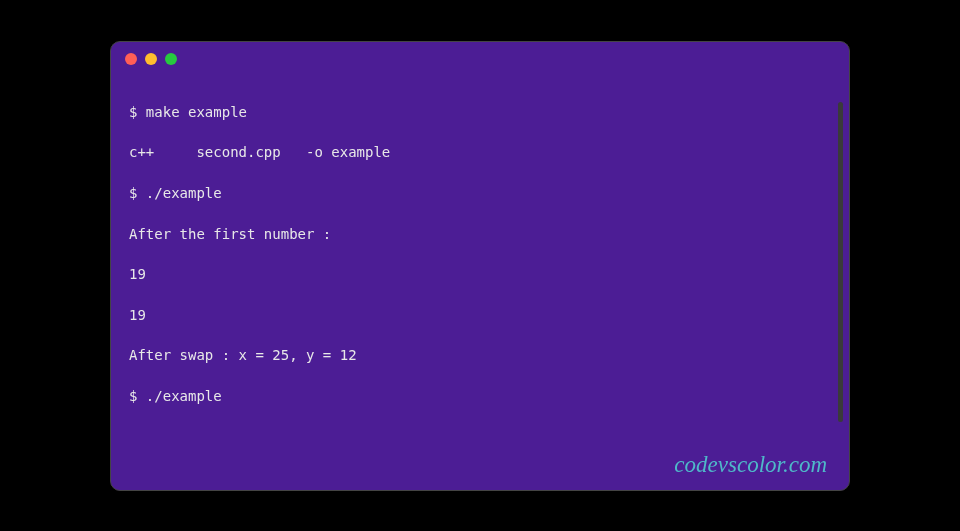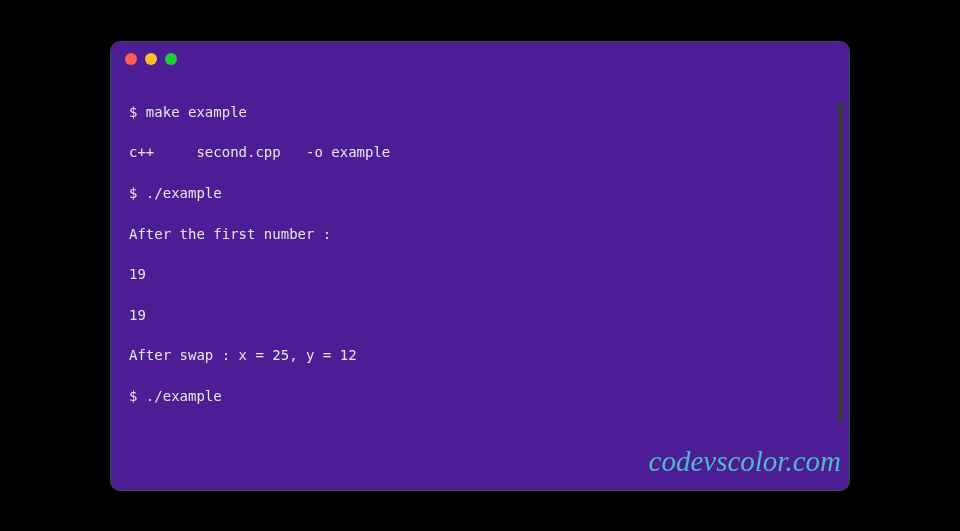--- a/index.html
+++ b/index.html
@@ -47,24 +47,24 @@
       line-height: 1.45;
       white-space: pre;
       font-family: 'Menlo', 'Monaco', 'Consolas', monospace;
     }
     .terminal-line {
       display: block;
     }
     .watermark {
       position: absolute;
       bottom: 12px;
-      right: 8px;
+      right: 22px;
       color: #4fb8c9;
       font-family: 'Brush Script MT', cursive;
-      font-size: 29px;
+      font-size: 23px;
       font-style: italic;
     }
     .scrollbar {
       position: absolute;
       right: 6px;
       top: 60px;
       width: 5px;
       height: 320px;
       background: #3a3a3a;
       border-radius: 3px;

